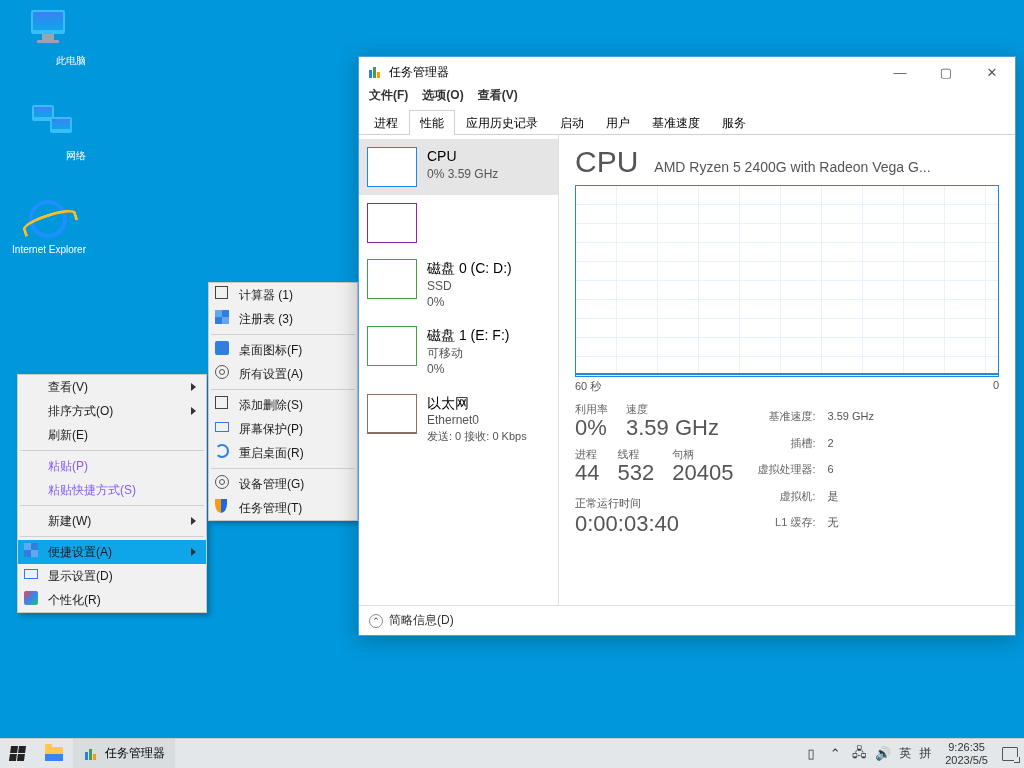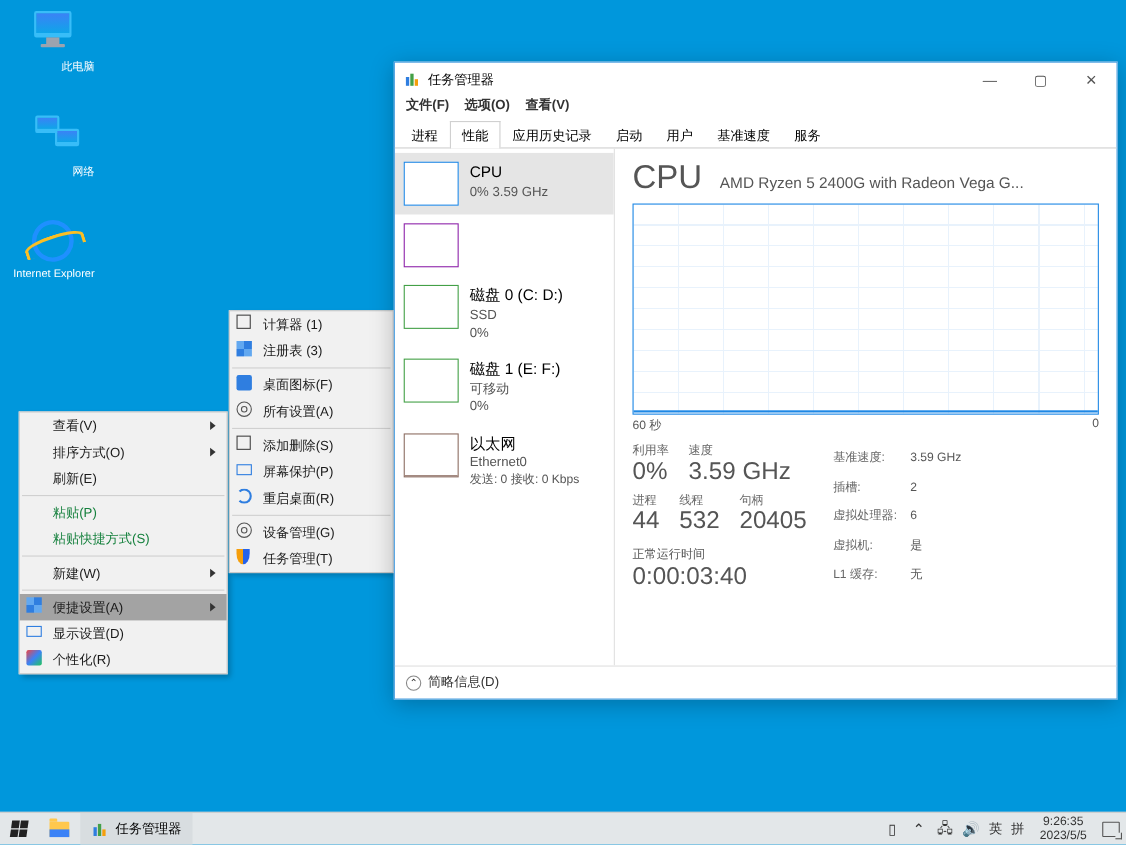--- a/index.html
+++ b/index.html
@@ -10,22 +10,22 @@
 .desktop-icon .ic { width:40px; height:40px; margin:0 auto 4px; }
 .mon { width:34px; height:24px; border:2px solid #38bdf8; border-bottom:4px solid #38bdf8; background:linear-gradient(#3b82f6,#0ea5e9); margin:0 auto; border-radius:2px; }
 .mon-stand { width:12px; height:6px; background:#9ca3af; margin:0 auto; }
 .mon-base { width:22px; height:3px; background:#9ca3af; margin:0 auto; border-radius:1px; }
 .ie-ic { width:38px; height:38px; border:4px solid #1e90ff; border-radius:50%; position:relative; transform:rotate(-12deg); margin:0 auto; }
 .ie-ic::after { content:""; position:absolute; width:50px; height:12px; border:3px solid #fbbf24; border-bottom:none; border-radius:50% 50% 0 0; top:10px; left:-12px; transform:rotate(-6deg); }
 
 
 .ctx { position:absolute; background:#f1f1f1; border:1px solid #c9c9c9; box-shadow:3px 3px 5px rgba(0,0,0,.25); font-size:12px; color:#1a1a1a; }
 .ctx .row { height:24px; line-height:24px; padding:0 34px 0 30px; position:relative; white-space:nowrap; }
-.ctx .row.hov { background:#a3a3a3; }
-.ctx .row.dis { color:#15803d; }
+.ctx .row.hov { background:#0ea5e9; }
+.ctx .row.dis { color:#8b5cf6; }
 .ctx .sep { height:1px; background:#d0d0d0; margin:3px 2px; }
 .ctx .arrow { position:absolute; right:10px; top:8px; width:0; height:0; border-top:4px solid transparent; border-bottom:4px solid transparent; border-left:5px solid #333; }
 .ctx .lic { position:absolute; left:6px; top:3px; width:16px; height:16px; }
 
 
 .ico-box { border:1.5px solid #444; width:13px; height:13px; }
 .ico-page { width:12px; height:14px; border:1.5px solid #444; border-radius:1px; position:relative; background:#fff; }
 .ico-page::after{content:"";position:absolute;top:3px;left:2px;width:6px;height:1px;background:#444;box-shadow:0 3px 0 #444,0 6px 0 #444;}
 .ico-grid { width:14px; height:14px; background:conic-gradient(#2f7ee0 0 25%,#62a8f0 0 50%,#2f7ee0 0 75%,#62a8f0 0); }
 .ico-blue { width:14px; height:14px; background:#2f7ee0; border-radius:2px; }
@@ -69,21 +69,21 @@
 .graph { height:192px; border:1px solid #1e88e5; position:relative; background:
   repeating-linear-gradient(to bottom,transparent 0 18px,#e8f2fc 18px 19px),
   repeating-linear-gradient(to right,transparent 0 40px,#e8f2fc 40px 41px);
 }
 .graph .line { position:absolute; bottom:1px; left:0; right:0; height:2px; background:#1e88e5; }
 .xaxis { display:flex; justify-content:space-between; font-size:11px; margin-top:2px; margin-bottom:8px; }
 .stats { display:flex; gap:22px; }
 .statcol .lbl { font-size:11px; color:#666; }
 .statcol .val { font-size:22px; color:#555; margin-top:-2px; }
 .kv { font-size:11px; line-height:1.7; }
-.kv td:first-child { color:#666; padding-right:10px; }
+.kv td:first-child { color:#666; padding-right:10px;text-align:right; }
 .uptime-l { font-size:11px; margin-top:10px; }
 .uptime-v { font-size:22px; color:#555; }
 
 .footer { height:30px; border-top:1px solid #e0e0e0; display:flex; align-items:center; padding:0 10px; font-size:12px; color:#333; gap:6px; }
 .chev-up { width:0; height:0; border-left:5px solid transparent; border-right:5px solid transparent; border-bottom:6px solid #555; }
 
 
 .taskbar { position:absolute; bottom:0; left:0; right:0; height:30px; background:#e3e7e9; border-top:1px solid #c9ccce; display:flex; align-items:center; font-size:12px; }
 .tb-btn { height:100%; padding:0 10px; display:flex; align-items:center; gap:6px; cursor:pointer; }
 .winlogo { width:15px; height:15px; display:grid; grid-template:1fr 1fr/1fr 1fr; gap:1px; transform:skewX(-8deg); }

